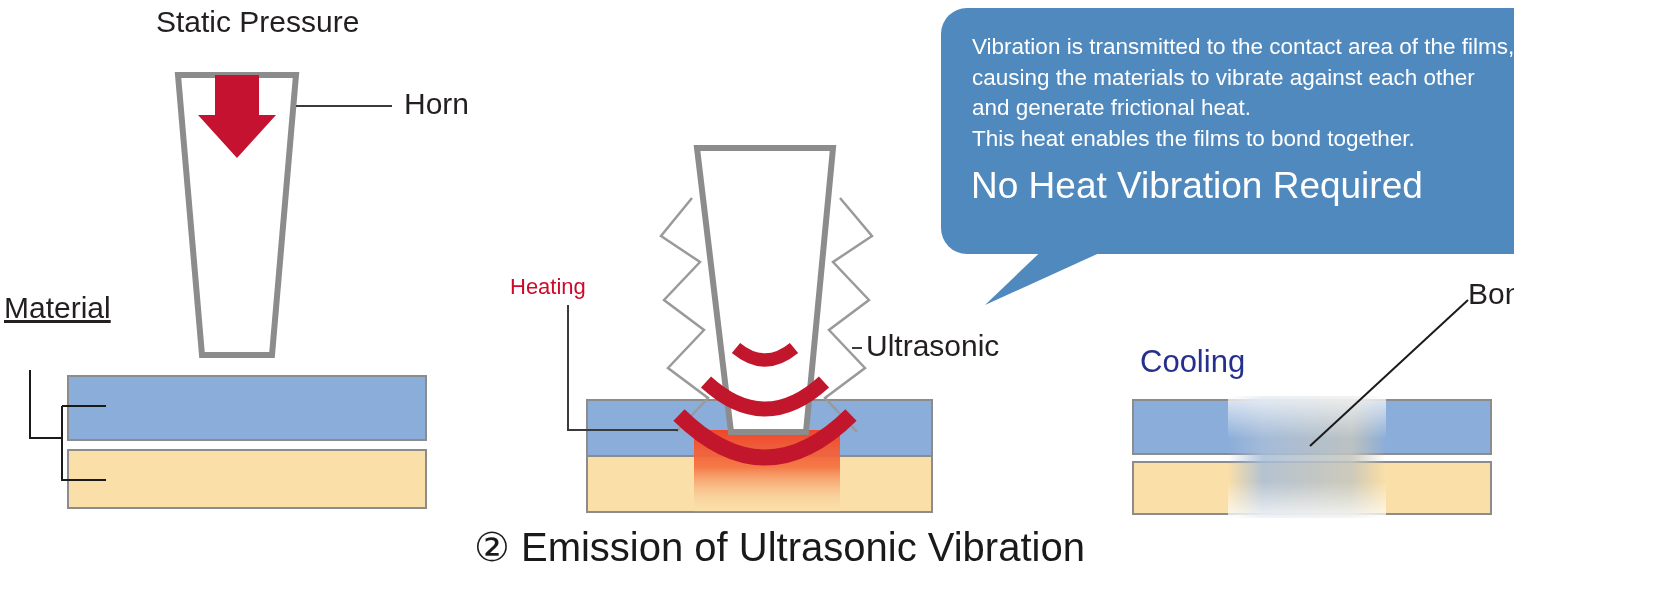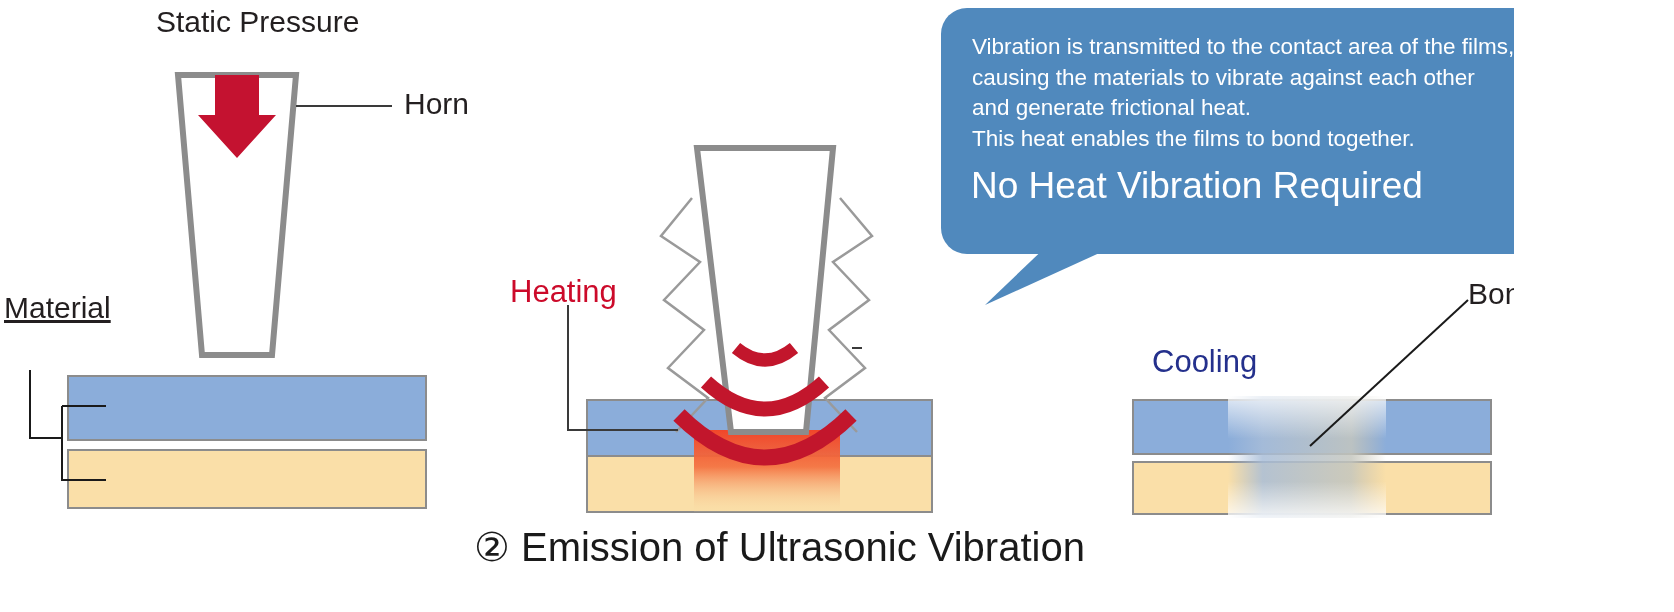--- a/index.html
+++ b/index.html
@@ -24,22 +24,22 @@
     line-height: 1.18;
     white-space: pre;
     font-family: "Liberation Sans", sans-serif;
   }
   .caption {
     color: #1a1a1a;
     font-size: 40px;
     white-space: pre;
     font-family: "Liberation Sans", sans-serif;
   }
-  .heating-label { color: #CC0A2A; font-size: 31px; white-space: pre; }
-  .cooling-label { color: #24308C; font-size: 31px; white-space: pre; margin-left: 12px; }
+  .heating-label { color: #CC0A2A; font-size: 22px; white-space: pre; }
+  .cooling-label { color: #24308C; font-size: 31px; white-space: pre; }
   .bubble-body {
     position: absolute;
     left: 941px;
     top: 8px;
     width: 612px;
     height: 246px;
     background: #5089BD;
     border-radius: 26px;
   }
   .bubble-text {
@@ -89,20 +89,21 @@
     <rect x="68" y="450" width="358" height="58" fill="#FADFA8" stroke="#8C8C8C" stroke-width="2"></rect>
 
     <polyline points="30,370 30,438 62,438" fill="none" stroke="#1a1a1a" stroke-width="2"></polyline>
     <polyline points="62,406 106,406" fill="none" stroke="#1a1a1a" stroke-width="2"></polyline>
     <polyline points="62,406 62,480 106,480" fill="none" stroke="#1a1a1a" stroke-width="2"></polyline>
   </svg>
 
 
   <div class="abs heating-label" style="left:510px; top:274px;">Heating</div>
 
+  <div class="abs label" style="left:866px; top:328px;">Ultrasonic</div>
 
   <svg class="svg-layer" width="1674" height="612">
     <defs>
       <linearGradient id="heatGrad" x1="0" y1="0" x2="0" y2="1">
         <stop offset="0%" stop-color="#F1462A" stop-opacity="1"></stop>
         <stop offset="45%" stop-color="#F4703F" stop-opacity="0.92"></stop>
         <stop offset="100%" stop-color="#FADFA8" stop-opacity="0.1"></stop>
       </linearGradient>
       <clipPath id="panel2Clip">
         <rect x="587" y="400" width="345" height="112"></rect>

